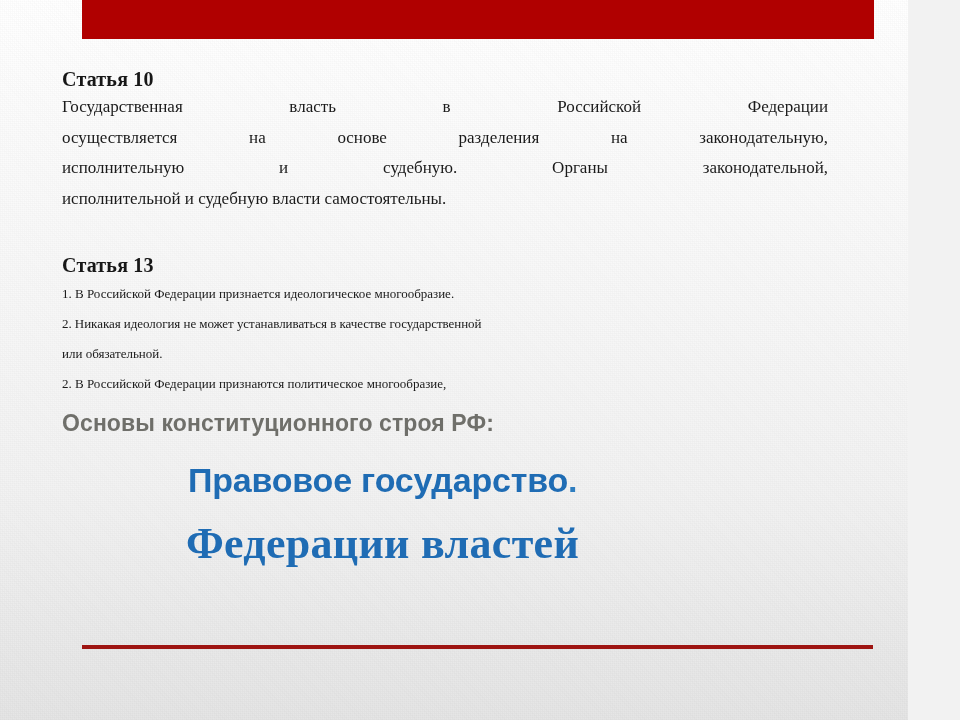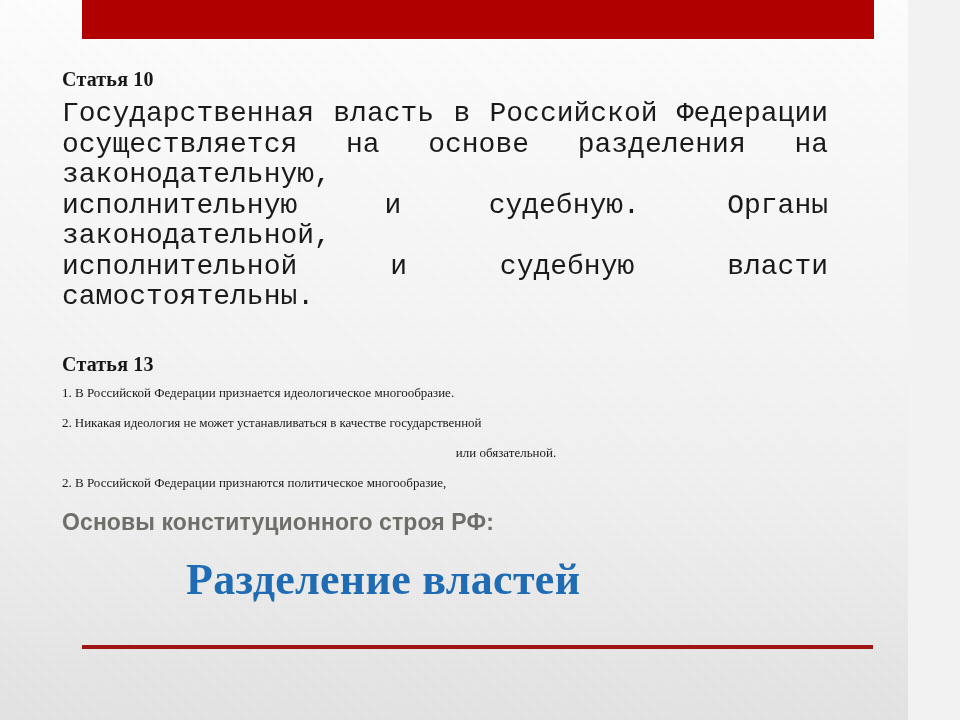--- a/index.html
+++ b/index.html
@@ -80,27 +80,27 @@
     font-weight: bold;
     font-size: 20px;
     line-height: 26px;
     color: #171717;
     letter-spacing: 0.2px;
   }
 
   
   #art10-body {
     width: 766px;
-    font-family: Liberation Mono, monospace;
-    font-size: 28px;
+    font-family: Liberation Serif, serif;
+    font-size: 17px;
     line-height: 30.5px;
     color: #1a1a1a;
     text-align: justify;
     text-justify: inter-word;
-    margin-top: 7px;
+    margin-top: 0px;
   }
   #art10-body .lastline {
     
     display: block;
   }
   #art10-body .jline {
     display: block;
     text-align: justify;
     text-align-last: justify;
   }
@@ -115,21 +115,20 @@
     color: #1a1a1a;
     margin-top: 1px;
   }
   #art13-body .item {
     display: block;
     white-space: nowrap;
   }
   #art13-body .cont {
     display: block;
     white-space: nowrap;
-    text-align: center;
   }
   #art13-body .wide {
     white-space: nowrap;
     letter-spacing: -0.05px;
   }
 
   #osnovy {
     margin-top: 9px;
     font-family: "Liberation Sans", sans-serif;
     font-weight: bold;
@@ -192,20 +191,23 @@
 
     <div id="art13-body">
       <span class="item">1. В Российской Федерации признается идеологическое многообразие.</span>
       <span class="item wide">2. Никакая идеология не может устанавливаться  в качестве государственной</span>
       <span class="cont">или обязательной.</span>
       <span class="item">2. В Российской Федерации признаются политическое многообразие,</span>
     </div>
 
     <div id="osnovy">Основы конституционного строя РФ:</div>
 
-
-    <div id="razdelenie">Разделение властей</div>
+    <div id="pravovoe">
+      <span>Правовое государство</span><span class="dot">.</span>
+    </div>
+
+    <div id="razdelenie">Федерации властей</div>
 
   </div>
 
   <div id="bottom-rule"></div>
 
 </div>
 
 </body></html>

